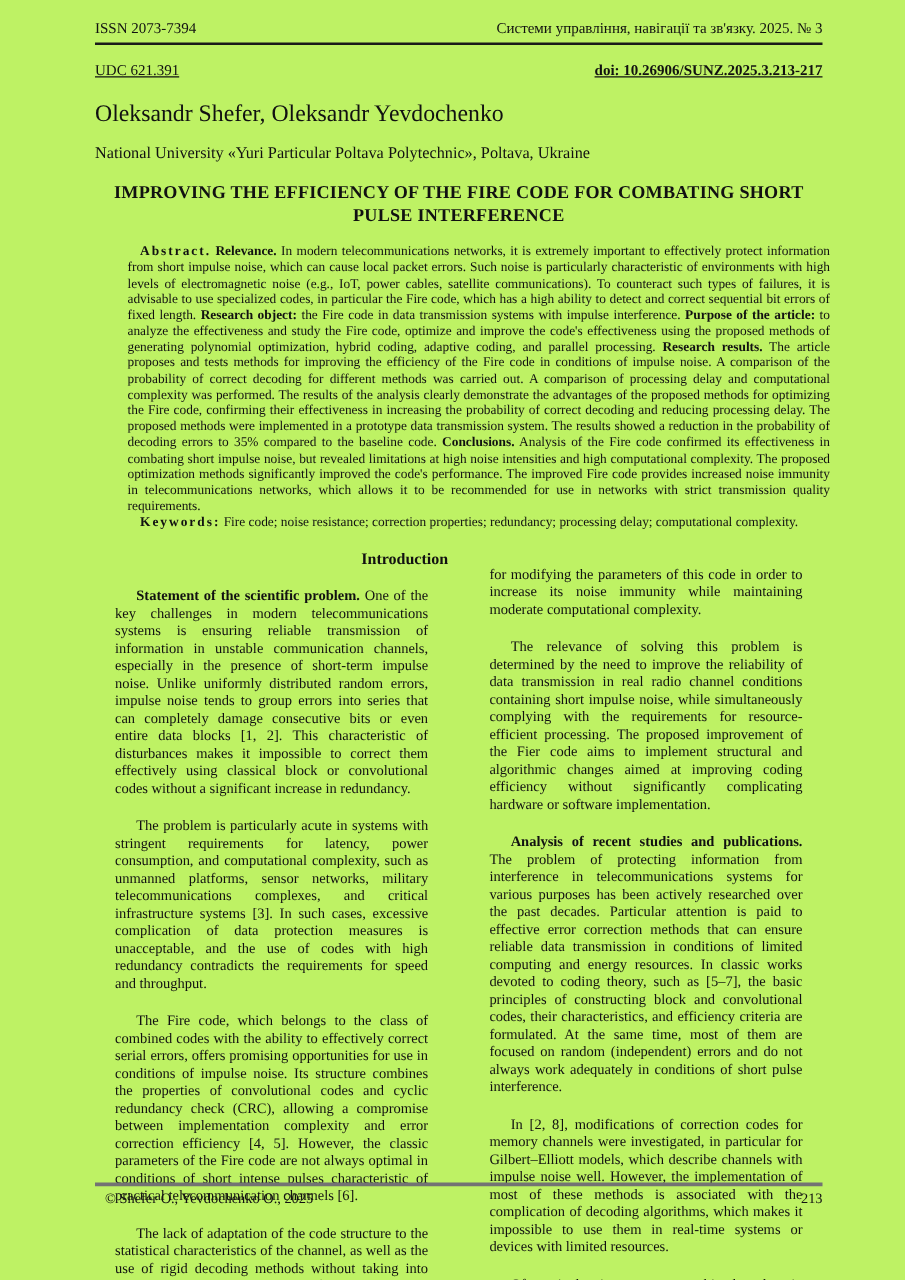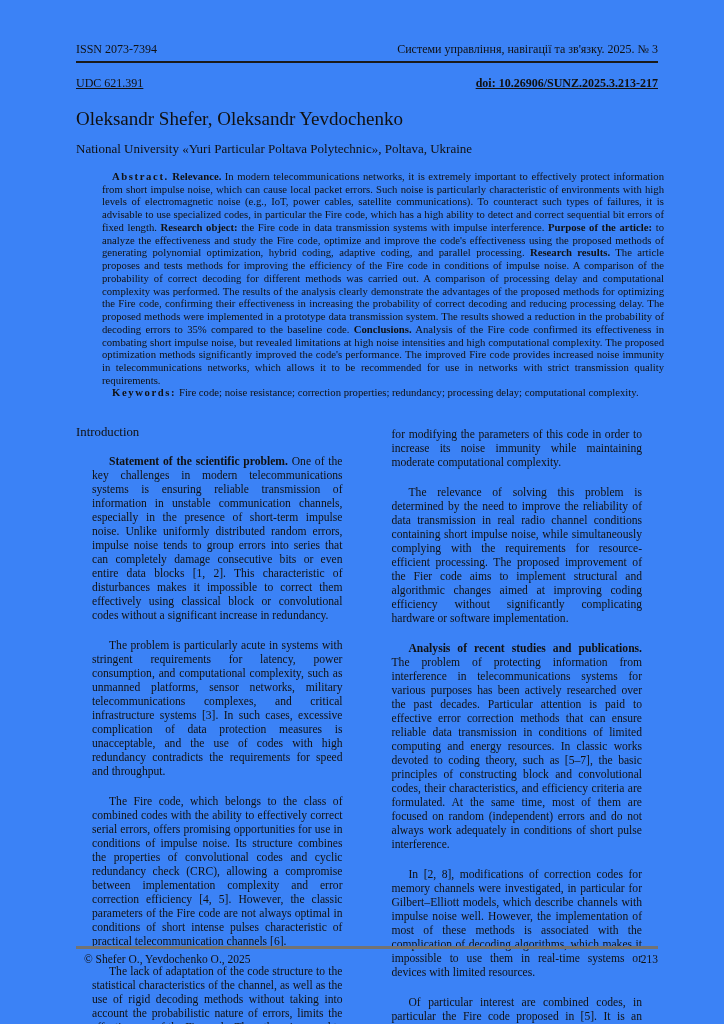--- a/index.html
+++ b/index.html
@@ -1,22 +1,22 @@
 <!DOCTYPE html>
 <html><head>
 <meta charset="utf-8">
 <style>
   html, body { margin: 0; padding: 0; background: #ffffff; }
   .page {
     position: relative;
     width: 724px;
     height: 1024px;
     box-sizing: border-box;
-    padding: 42px 66px 0 76px;
-    background: #3b82f6;
+    padding: 15px 66px 0 76px;
+    background: #bef264;
     color: #111;
     font-family: "Liberation Serif", "DejaVu Serif", serif;
     overflow: hidden;
   }
   .header-row {
     display: flex;
     justify-content: space-between;
     align-items: baseline;
     font-size: 12px;
   }
@@ -51,24 +51,24 @@
   .columns {
     display: flex;
     gap: 17px;
     margin-top: 13px;
     font-size: 11.6px;
     line-height: 14px;
     text-align: justify;
   }
   .col { flex: 1 1 0; min-width: 0; }
   .section-heading {
-    margin: 13px 0 7px 0;
-    text-align: left;
+    margin: 3px 0 7px 0;
+    text-align: right;
     font-size: 12.8px;
-    font-weight: normal;
+    font-weight: bold;
   }
   .col p { margin: 16px; text-indent: 17px; }
   .col p.cont { text-indent: 0; }
   .lead { font-weight: bold; }
   .page-footer {
     position: absolute;
     left: 76px;
     right: 66px;
     top: 946px;
     border-top: 3px solid #737373;
@@ -94,20 +94,21 @@
     <div class="header-rule"></div>
     <div class="header-row udc-row">
       <span>UDC 621.391</span>
       <span class="doi">doi: 10.26906/SUNZ.2025.3.213-217</span>
     </div>
   </div>
 
   <div class="authors">Oleksandr Shefer, Oleksandr Yevdochenko</div>
   <div class="affiliation">National University «Yuri Particular Poltava Polytechnic», Poltava, Ukraine</div>
 
+  <h1 class="title">IMPROVING THE EFFICIENCY OF THE FIRE CODE FOR COMBATING SHORT PULSE INTERFERENCE</h1>
 
   <div class="abstract">
     <p>
       <b class="spaced">Abstract.</b><b> Relevance.</b><span> In modern telecommunications networks, it is extremely important to effectively protect information from short impulse noise, which can cause local packet errors. Such noise is particularly characteristic of environments with high levels of electromagnetic noise (e.g., IoT, power cables, satellite communications). To counteract such types of failures, it is advisable to use specialized codes, in particular the Fire code, which has a high ability to detect and correct sequential bit errors of fixed length. </span><b>Research object:</b><span> the Fire code in data transmission systems with impulse interference. </span><b>Purpose of the article:</b><span> to analyze the effectiveness and study the Fire code, optimize and improve the code's effectiveness using the proposed methods of generating polynomial optimization, hybrid coding, adaptive coding, and parallel processing. </span><b>Research results.</b><span> The article proposes and tests methods for improving the efficiency of the Fire code in conditions of impulse noise. A comparison of the probability of correct decoding for different methods was carried out. A comparison of processing delay and computational complexity was performed. The results of the analysis clearly demonstrate the advantages of the proposed methods for optimizing the Fire code, confirming their effectiveness in increasing the probability of correct decoding and reducing processing delay. The proposed methods were implemented in a prototype data transmission system. The results showed a reduction in the probability of decoding errors to 35% compared to the baseline code. </span><b>Conclusions.</b><span> Analysis of the Fire code confirmed its effectiveness in combating short impulse noise, but revealed limitations at high noise intensities and high computational complexity. The proposed optimization methods significantly improved the code's performance. The improved Fire code provides increased noise immunity in telecommunications networks, which allows it to be recommended for use in networks with strict transmission quality requirements.</span>
     </p>
     <p class="keywords">
       <b class="spaced">Keywords:</b><span> Fire code; noise resistance; correction properties; redundancy; processing delay; computational complexity.</span>
     </p>
   </div>
 

